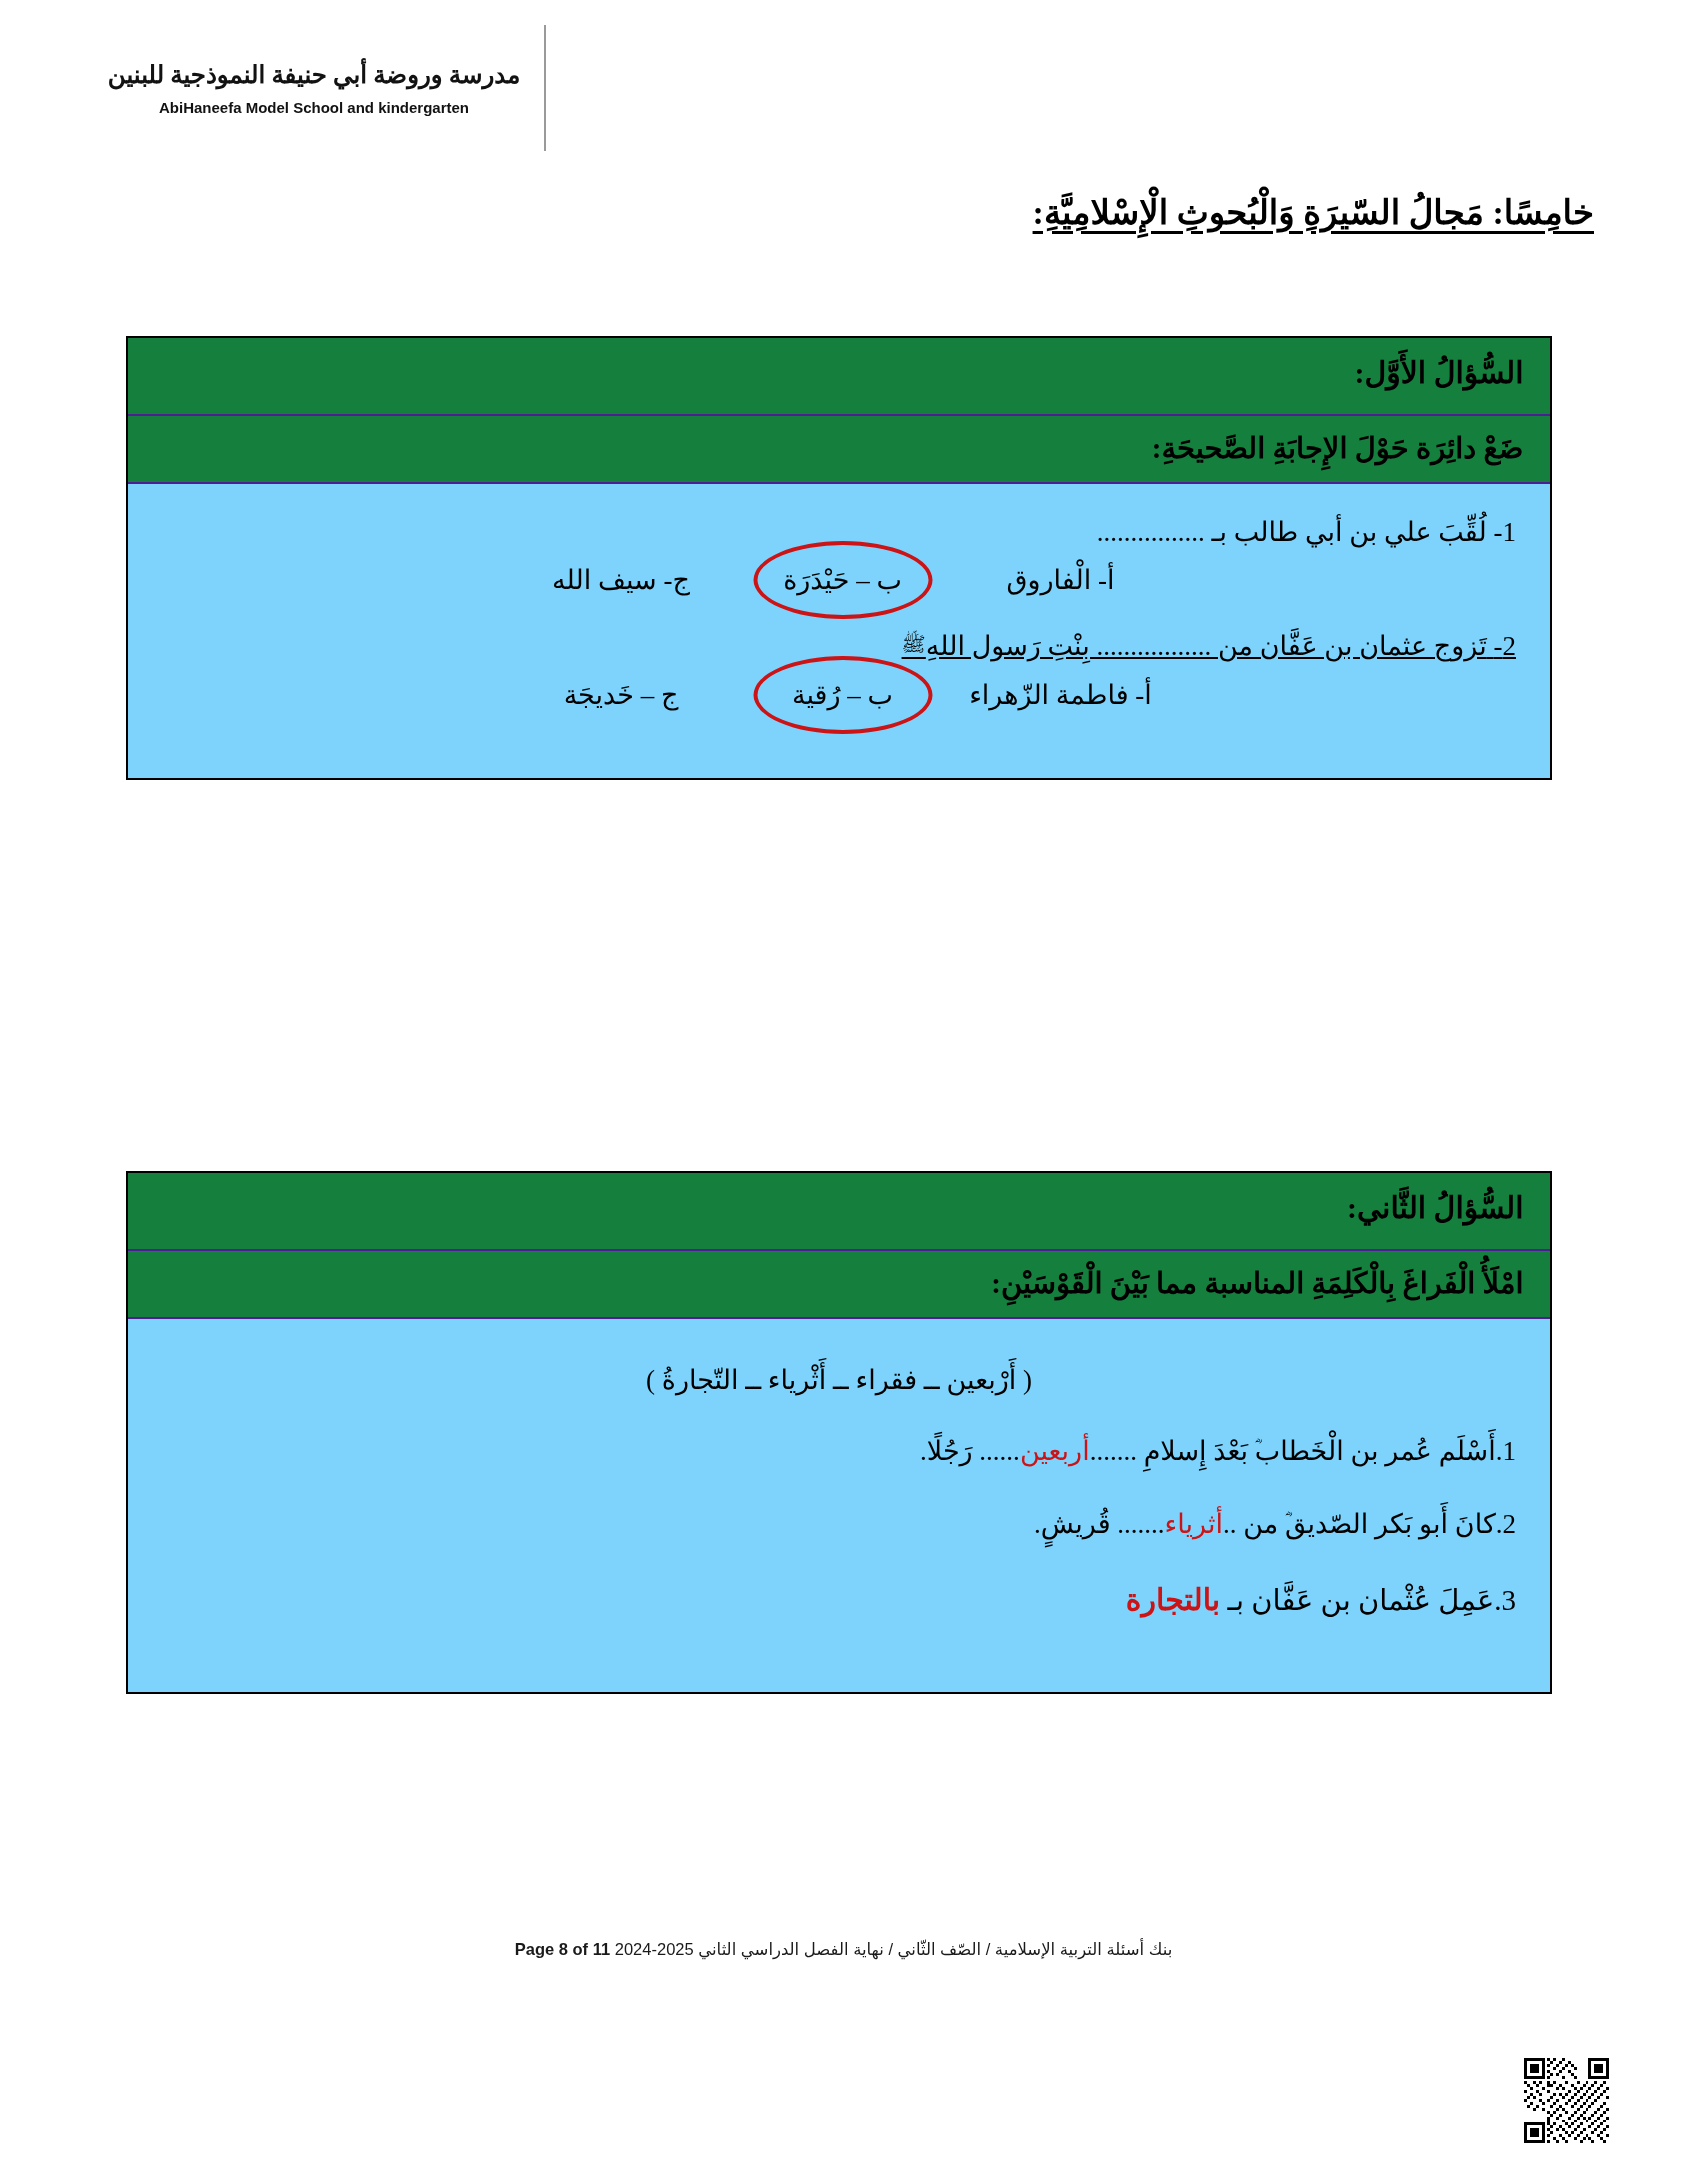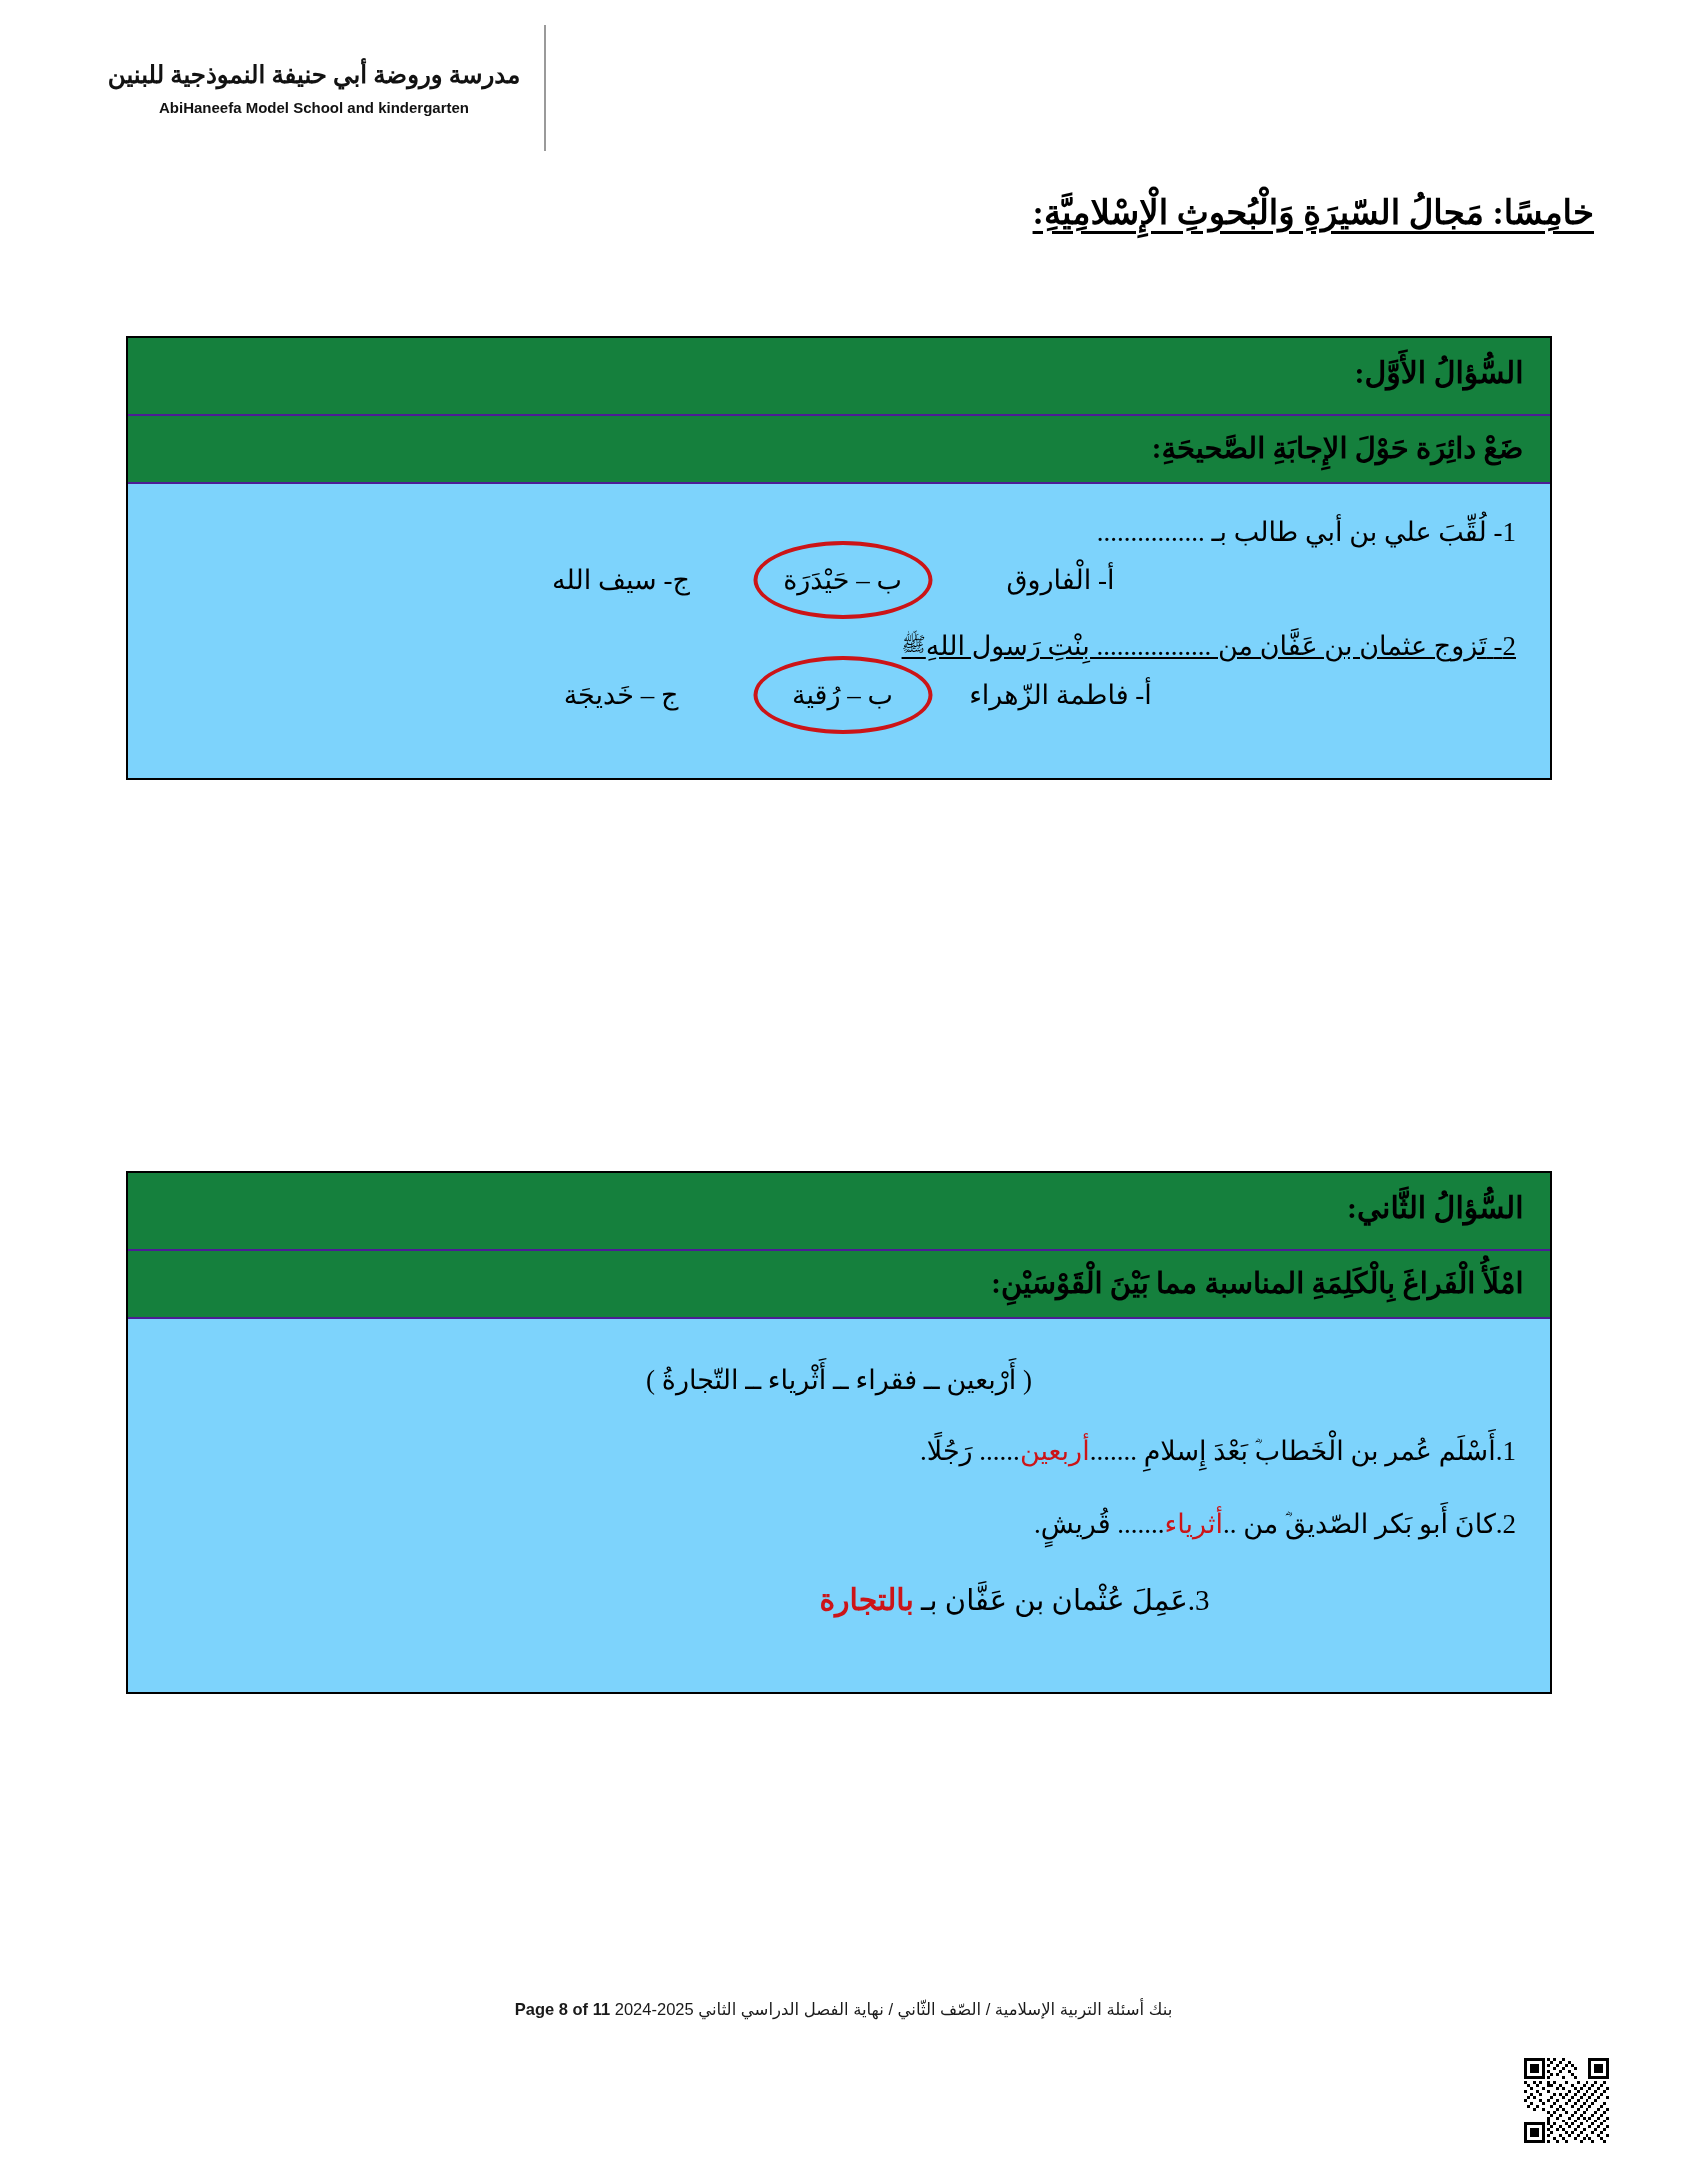--- a/index.html
+++ b/index.html
@@ -166,39 +166,39 @@
   .fill-line {
     font-size: 27px;
     direction: rtl;
     text-align: right;
     margin: 0 0 34px 0;
     white-space: nowrap;
     line-height: 1.45;
   }
   .fill-line.f1 { padding-left: 159px; }
   .fill-line.f2 { padding-left: 251px; }
-  .fill-line.f3 { padding-left: 351px; font-size: 29px; text-align: center; }
+  .fill-line.f3 { padding-left: 351px; font-size: 29px; }
   .ans {
     color: #cc1417;
   }
   .ans.bold {
     font-weight: bold;
     font-size: 30px;
   }
   .sw {
     font-size: 20px;
     vertical-align: 4px;
   }
 
   
   .footer {
     position: absolute;
     left: 0;
     right: 0;
-    top: 2000px;
+    top: 1940px;
     text-align: center;
     direction: rtl;
     font-size: 16.5px;
     font-family: "Liberation Sans", "DejaVu Sans", sans-serif;
     color: #1a1a1a;
     white-space: nowrap;
   }
   .footer .page-num { font-weight: bold; }
 
   

